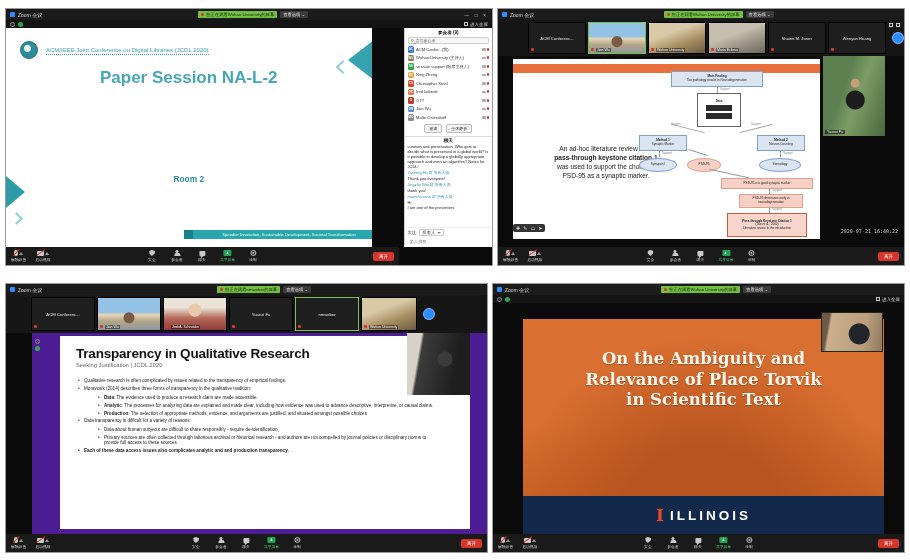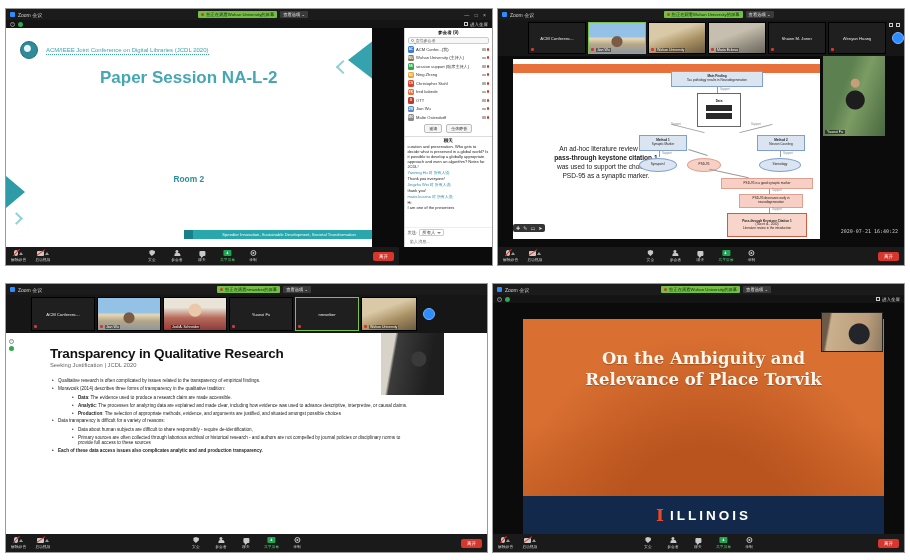--- a/index.html
+++ b/index.html
@@ -110,21 +110,21 @@
   .n-oval{border-radius:50%;}
   .n-key{background:#f8d5cb;border:1.5px solid #cf5a3e;}
   .n-data{background:#fff;border:1px solid #666;}
   .thumb{width:26px;height:6px;background:#2a2a2a;margin:1px 0;}
   .dl{position:absolute;background:#999;}
   .sup{position:absolute;font-size:2.8px;color:#888;}
   .annot{position:absolute;left:15px;top:168px;background:rgba(35,35,35,.92);border-radius:2px;padding:1px 3px;display:flex;gap:3px;color:#ddd;font-size:5px;}
   .timestamp{position:absolute;right:6px;top:172px;color:#cccccc;font-size:5px;font-family:"DejaVu Sans Mono",monospace;}
   .tr-webcam{position:absolute;left:325px;top:0;width:62px;height:80px;}
   
-  .bl-body{flex:1;position:relative;background:#ffffff;min-height:0;}
+  .bl-body{flex:1;position:relative;background:#4c1d95;min-height:0;margin-left:26px;}
   .bl-slide{position:absolute;left:28px;top:3px;width:410px;height:193px;background:#fff;overflow:hidden;padding:10px 14px 0 16px;}
   .bl-title{font-size:13.5px;font-weight:bold;color:#111;letter-spacing:-.2px;}
   .bl-sub{font-size:5.8px;color:#666;margin-top:1px;}
   .bl-list{margin-top:10px;color:#222;}
   .bl-li{position:relative;font-size:4.6px;line-height:1.25;margin-bottom:2.6px;padding-left:8px;padding-right:14px;}
   .bl-li::before{content:"•";position:absolute;left:2px;top:0;}
   .bl-li.l2{margin-left:20px;margin-bottom:2.2px;}
   .bl-li.bold{font-weight:bold;}
   .bl-webcam{position:absolute;left:375px;top:0;width:63px;height:62px;}
   .side-ics{position:absolute;left:3px;top:6px;display:flex;flex-direction:column;gap:2px;}
@@ -605,20 +605,21 @@
           <span class="sq-ic"></span>
           <span>进入全屏</span>
         </span>
     </div>
     <div class="br-body">
       <div class="br-slide">
         <div class="br-orange"></div>
         <div class="br-title">
           <div>On the Ambiguity and</div>
           <div>Relevance of Place Torvik</div>
+          <div>in Scientific Text</div>
         </div>
         <div class="br-navy">
           <span class="br-mark">I</span>
           <span class="br-logotext">ILLINOIS</span>
         </div>
       </div>
       <div class="br-webcam ph-tanroom"></div>
     </div>
     <div class="toolbar">
       <div class="tb-group">

